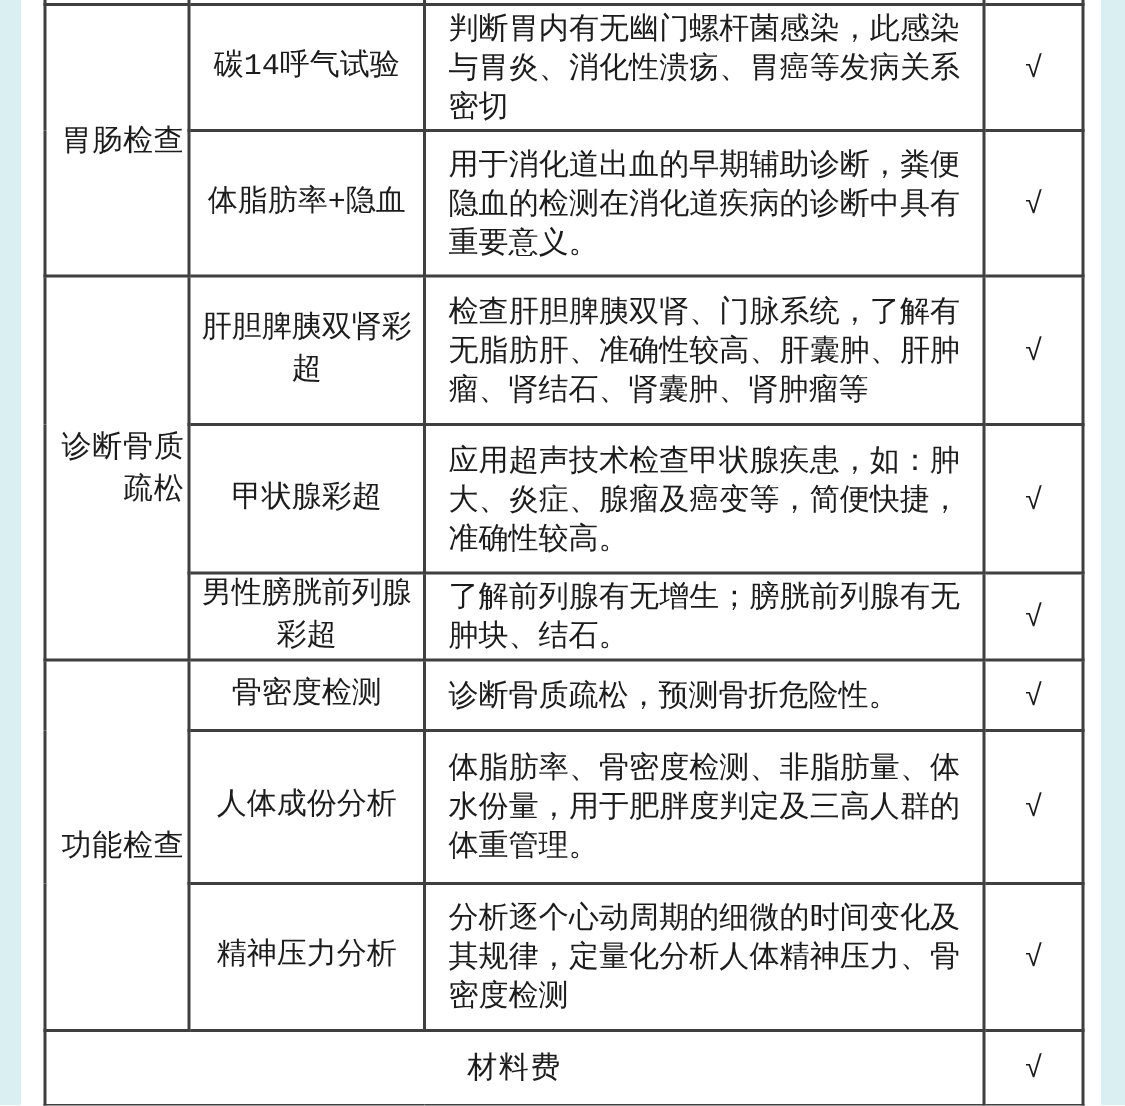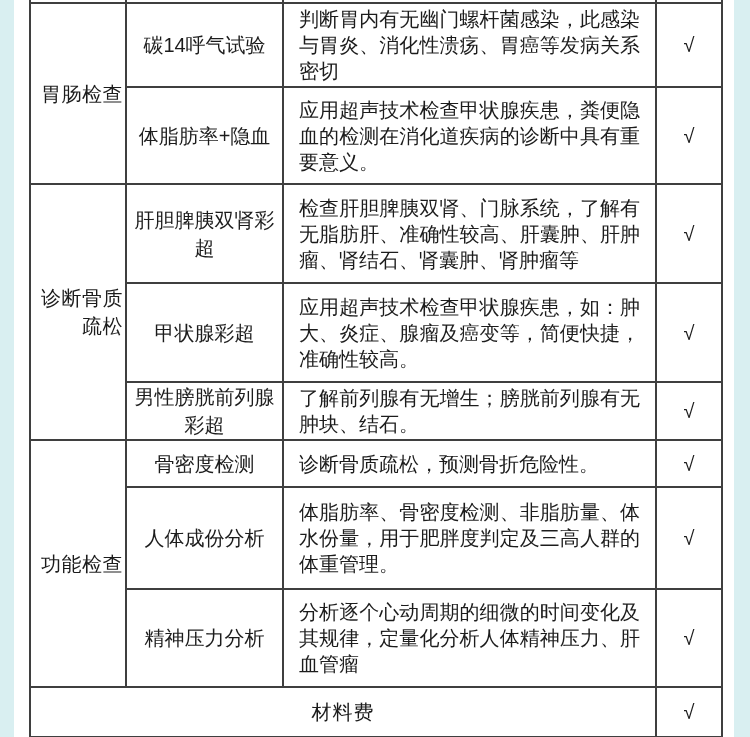--- a/index.html
+++ b/index.html
@@ -53,20 +53,21 @@
   td.cat {
     text-align: right;
     padding: 0 2px;
     line-height: 28px;
     letter-spacing: 0.5px;
   }
   td.item {
     text-align: center;
     padding: 0 6px;
     line-height: 28px;
+    font-family: Liberation Mono, monospace;
   }
   td.desc {
     text-align: justify;
     padding: 2px 15px;
   }
   td.check {
     text-align: center;
     font-size: 20px;
   }
   td.footer-label {
@@ -107,21 +108,21 @@
     </tr>
 
     <tr class="r1">
       <td class="cat" rowspan="2">胃肠检查</td>
       <td class="item">碳14呼气试验</td>
       <td class="desc">判断胃内有无幽门螺杆菌感染，此感染与胃炎、消化性溃疡、胃癌等发病关系密切</td>
       <td class="check">√</td>
     </tr>
     <tr class="r2">
       <td class="item">体脂肪率+隐血</td>
-      <td class="desc">应用超声技术检查甲状腺疾患，粪便隐血的检测在消化道疾病的诊断中具有重要意义。</td>
+      <td class="desc">用于消化道出血的早期辅助诊断，粪便隐血的检测在消化道疾病的诊断中具有重要意义。</td>
       <td class="check">√</td>
     </tr>
 
     <tr class="r3">
       <td class="cat" rowspan="3">诊断骨质疏松</td>
       <td class="item">肝胆脾胰双肾彩超</td>
       <td class="desc">检查肝胆脾胰双肾、门脉系统，了解有无脂肪肝、准确性较高、肝囊肿、肝肿瘤、肾结石、肾囊肿、肾肿瘤等</td>
       <td class="check">√</td>
     </tr>
     <tr class="r4">
@@ -141,21 +142,21 @@
       <td class="desc">诊断骨质疏松，预测骨折危险性。</td>
       <td class="check">√</td>
     </tr>
     <tr class="r7">
       <td class="item">人体成份分析</td>
       <td class="desc">体脂肪率、骨密度检测、非脂肪量、体水份量，用于肥胖度判定及三高人群的体重管理。</td>
       <td class="check">√</td>
     </tr>
     <tr class="r8">
       <td class="item">精神压力分析</td>
-      <td class="desc">分析逐个心动周期的细微的时间变化及其规律，定量化分析人体精神压力、肝血管瘤</td>
+      <td class="desc">分析逐个心动周期的细微的时间变化及其规律，定量化分析人体精神压力、骨密度检测</td>
       <td class="check">√</td>
     </tr>
 
     <tr class="r9">
       <td class="footer-label" colspan="3">材料费</td>
       <td class="check">√</td>
     </tr>
   </tbody>
     </table>
 </div>

